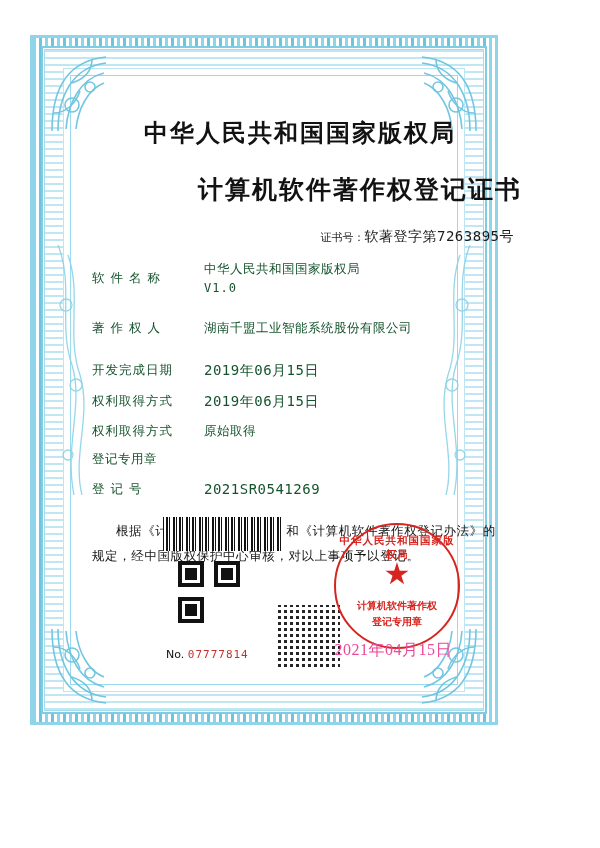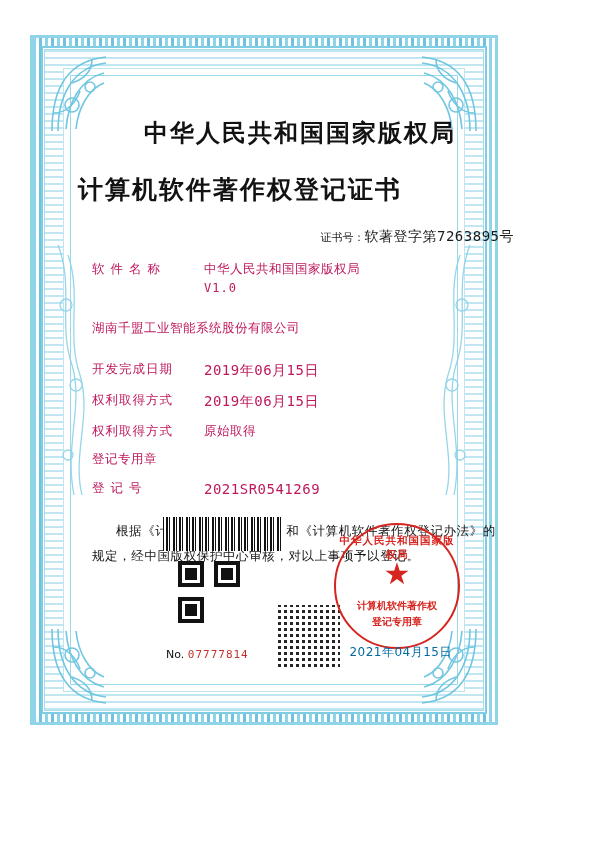--- a/index.html
+++ b/index.html
@@ -109,21 +109,21 @@
   .title-main {
     text-align: center;
     font-family: "DejaVu Serif", "Liberation Serif", serif;
     font-weight: bold;
     font-size: 24px;
     letter-spacing: 2px;
     color: #121212;
     margin-top: 30px;
   }
   .title-sub {
-    text-align: left;
+    text-align: right;
     font-family: "DejaVu Serif", "Liberation Serif", serif;
     font-weight: bold;
     font-size: 25px;
     letter-spacing: 2px;
     color: #121212;
     margin-top: 24px;
   }
 
   .cert-no {
     text-align: right;
@@ -133,24 +133,24 @@
     padding-right: 8px;
     letter-spacing: 0px;
   }
 
   .fields {
     margin-top: 14px;
     padding-left: 14px;
   }
   .field-row {
     display: flex;
-    align-items: flex-start;
+    align-items: center;
     margin-bottom: 10px;
     font-size: 12.5px;
-    color: #be185d;
+    color: #14532d;
     line-height: 1.5;
   }
   .field-label {
     width: 112px;
     flex: 0 0 112px;
     letter-spacing: 1px;
     white-space: nowrap;
   }
   .field-value {
     flex: 1;
@@ -282,23 +282,24 @@
   }
   .footer-no .num {
     color: #c4302b;
     font-family: "DejaVu Sans Mono", "Liberation Mono", monospace;
     letter-spacing: 1px;
   }
   .footer-date {
     position: absolute;
     right: 70px;
     bottom: 6px;
-    font-size: 12px;
-    color: #0369a1;
+    font-size: 16px;
+    color: #ec4899;
     letter-spacing: 0.5px;
+    font-family: Liberation Serif, serif;
   }
 </style>
 </head>
 <body>
 
 <div class="page">
 
   <div class="cert">
 
     <div class="border-outer"></div>
@@ -391,20 +392,21 @@
           <div class="field-label">软 件 名 称</div>
           <div class="field-value">
             <span>中华人民共和国国家版权局</span>
             <span class="line2">V1.0</span>
           </div>
         </div>
 
         <div class="group-gap"></div>
 
         <div class="field-row">
+          <div class="field-label">著 作 权 人</div>
           <div class="field-value">湖南千盟工业智能系统股份有限公司</div>
         </div>
 
         <div class="group-gap"></div>
 
         <div class="field-row">
           <div class="field-label">开发完成日期</div>
           <div class="field-value mono">2019年06月15日</div>
         </div>
 

